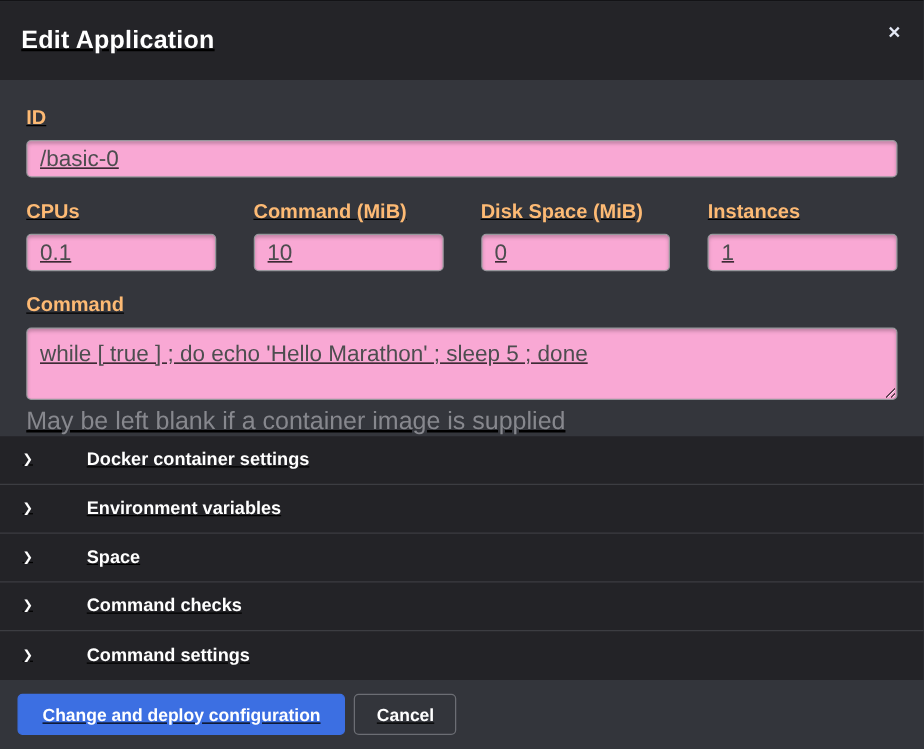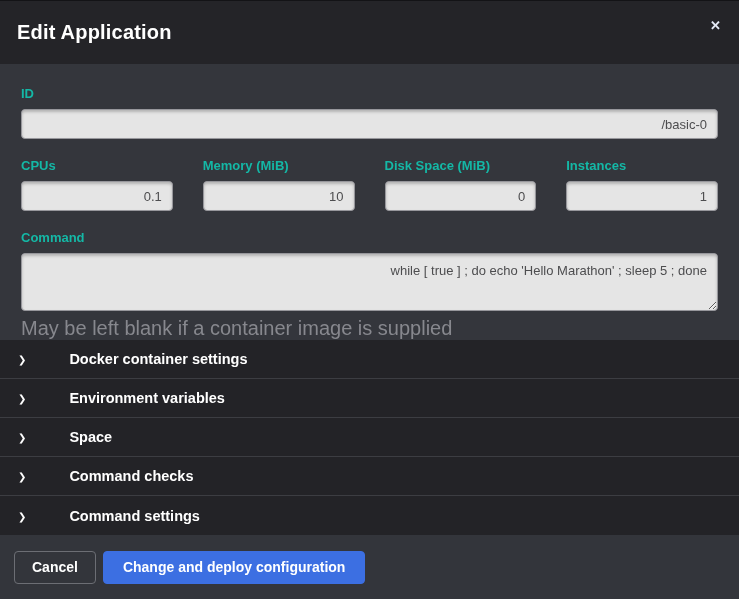--- a/index.html
+++ b/index.html
@@ -7,20 +7,21 @@
     width: 739px; height: 599px;
     background: #34363c;
     font-family: "Liberation Sans", sans-serif;
     overflow: hidden;
   }
   .modal {
     width: 739px; height: 599px;
     display: flex; flex-direction: column;
     background: #34363c;
     border-top: 1px solid #131316;
+    text-decoration: underline;
   }
   
   .modal-header {
     flex: 0 0 63px;
     background: #242428;
     display: flex; align-items: center;
     padding: 0 17px;
     position: relative;
   }
   .modal-title {
@@ -40,36 +41,35 @@
     cursor: pointer;
   }
   
   .modal-body {
     flex: 0 0 273px;
     background: #34363c;
     padding: 22px 21px 0 21px;
   }
   .control-label {
     display: block;
-    color: #14b8a6;
-    font-size: 13px;
+    color: #fdba74;
+    font-size: 16px;
     font-weight: 700;
     margin-bottom: 8px;
   }
   .text-input, .text-area {
     display: block;
     width: 100%;
-    background: #e5e5e5;
+    background: #f9a8d4;
     border: 1px solid #97979c;
     border-radius: 4px;
     box-shadow: inset 0 2px 3px rgba(0,0,0,.22);
     color: #4d4d4f;
-    font-size: 13px;
+    font-size: 18px;
     font-family: "Liberation Sans", sans-serif;
-    text-align: right;
   }
   .text-input { height: 30px; padding: 0 10px; }
   .text-area {
     height: 58px;
     padding: 8px 10px;
     resize: vertical;
     line-height: 1.4;
   }
   .row-4 {
     display: grid;
@@ -157,21 +157,21 @@
       <label class="control-label">ID</label>
       <input type="text" class="text-input" value="/basic-0" style="">
     </div>
 
     <div class="row-4">
       <div class="form-group">
         <label class="control-label">CPUs</label>
         <input type="text" class="text-input" value="0.1" style="">
       </div>
       <div class="form-group">
-        <label class="control-label">Memory (MiB)</label>
+        <label class="control-label">Command (MiB)</label>
         <input type="text" class="text-input" value="10" style="">
       </div>
       <div class="form-group">
         <label class="control-label">Disk Space (MiB)</label>
         <input type="text" class="text-input" value="0" style="">
       </div>
       <div class="form-group">
         <label class="control-label">Instances</label>
         <input type="text" class="text-input" value="1" style="">
       </div>
@@ -202,17 +202,17 @@
       <span class="chevron">❯</span>
       <span class="accordion-label">Command checks</span>
     </div>
     <div class="accordion-row">
       <span class="chevron">❯</span>
       <span class="accordion-label">Command settings</span>
     </div>
   </div>
 
   <div class="modal-footer">
+    <button class="btn btn-primary">Change and deploy configuration</button>
     <button class="btn btn-default">Cancel</button>
-    <button class="btn btn-primary">Change and deploy configuration</button>
   </div>
 
 </div>
 
 </body></html>

